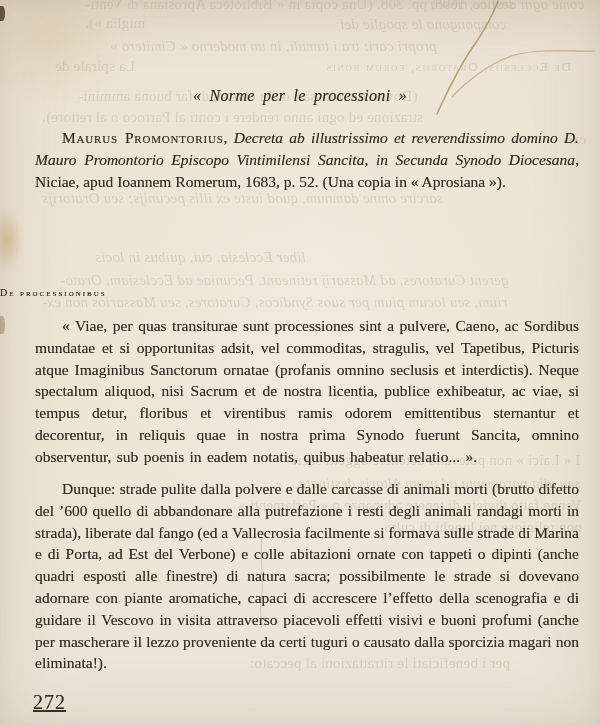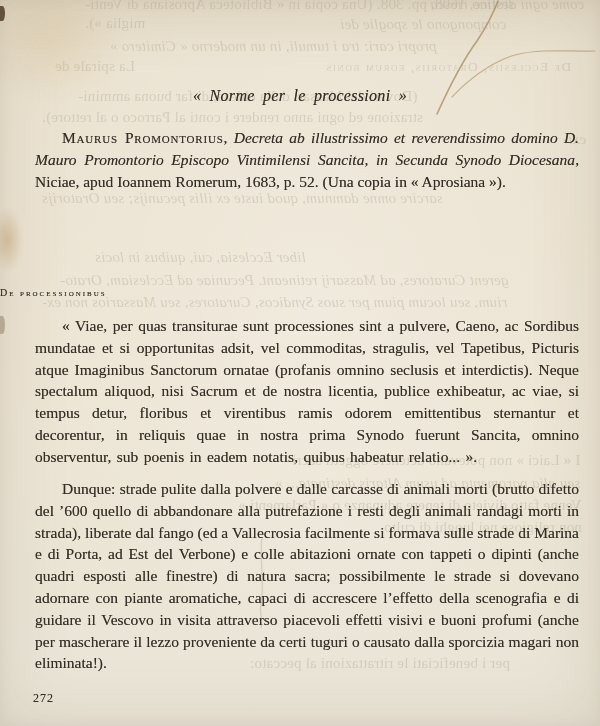--- a/index.html
+++ b/index.html
@@ -49,21 +49,21 @@
     font-size:16px; font-style:italic; word-spacing:4px; letter-spacing:.3px; }
 
   .block { position:absolute; left:35px; right:21px; text-align:justify;
     font-size:15.5px; line-height:21.8px; }
   .byline { top:127px; text-indent:27px; }
   .intro { top:220px; text-indent:27px; }
   .heading { position:absolute; top:287px; left:0; right:0; 
     font-size:10px; font-variant:small-caps; letter-spacing:2px; }
   .quote { top:315px; text-indent:27px; word-spacing:1.5px; }
   .commentary { top:478px; text-indent:27px; }
-  .pageno { position:absolute; top:691px; left:33px; font-size:12px; letter-spacing:1px; }
+  .pageno { position:absolute; top:691px; left:33px; font-size:20px; letter-spacing:1px;text-decoration:underline; }
 
   .sc-inline { font-variant:small-caps; letter-spacing:.8px; }
   .it-inline { font-style:italic; }
 </style>
 </head>
 <body>
 
 <div class="page">
 
   <div class="ghost-layer">

